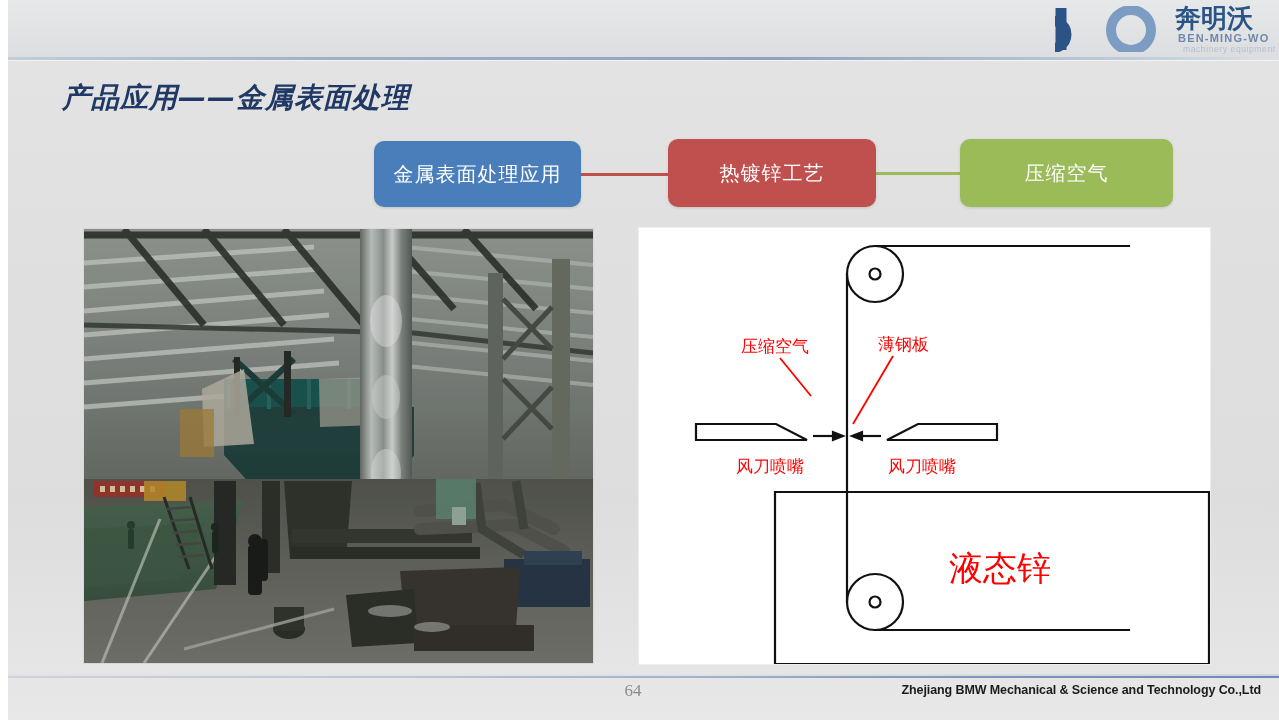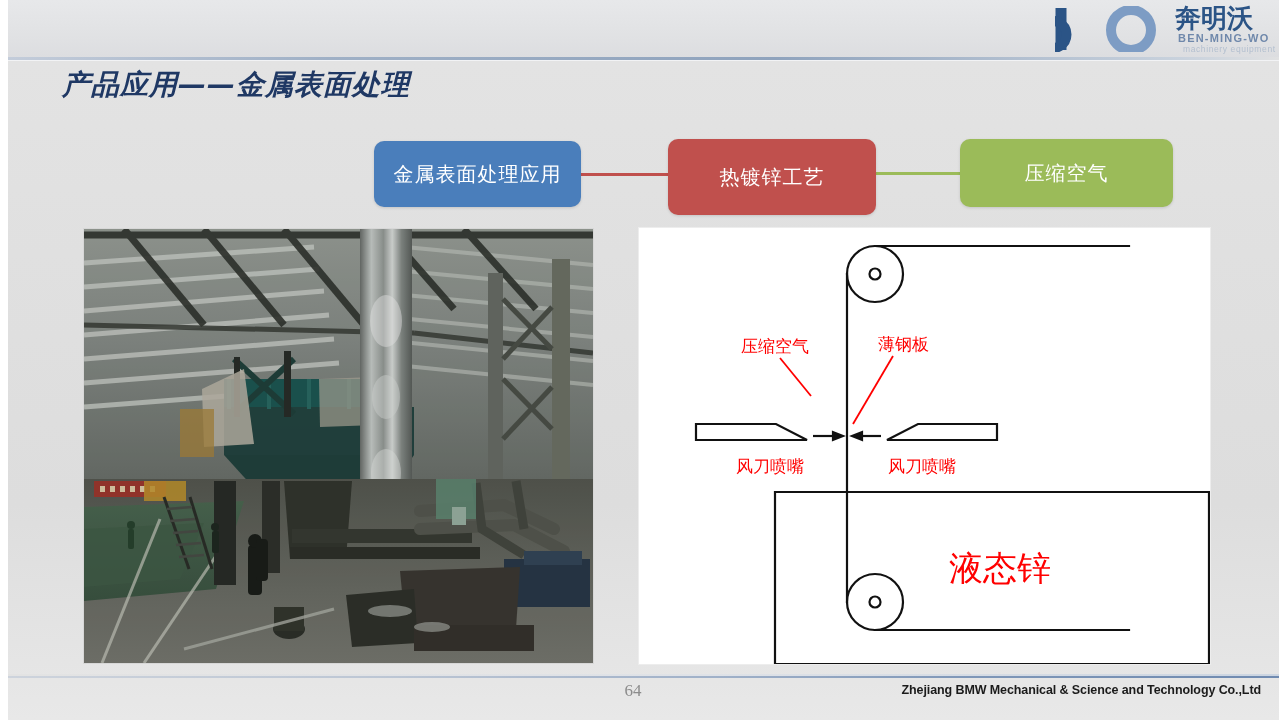--- a/index.html
+++ b/index.html
@@ -82,21 +82,21 @@
     font-size: 8.5px;
     color: #b3bfcf;
     letter-spacing: 0.6px;
     white-space: nowrap;
     padding-left: 8px;
   }
 
   
   .slide-title {
     position: absolute;
-    left: 54px; top: 66px;
+    left: 54px; top: 79px;
     font-family: "DejaVu Sans", "Liberation Sans", sans-serif;
     font-size: 28px;
     font-weight: bold;
     font-style: italic;
     color: #1f3864;
     letter-spacing: 1px;
     white-space: nowrap;
   }
 
   
@@ -108,21 +108,21 @@
     align-items: center;
     justify-content: center;
     color: #ffffff;
     font-family: "DejaVu Sans", "Liberation Sans", sans-serif;
     font-size: 20px;
     letter-spacing: 1px;
     box-shadow: 0 1px 3px rgba(0,0,0,0.13);
     pointer-events: auto;
   }
   #fbox-0 { left: 366px; top: 141px; width: 207px; height: 66px; background: #4a7ebb; }
-  #fbox-1 { left: 660px; top: 139px; width: 208px; height: 76px; background: #c0504d; }
+  #fbox-1 { left: 660px; top: 139px; width: 208px; height: 68px; background: #c0504d; }
   #fbox-2 { left: 952px; top: 139px; width: 213px; height: 68px; background: #9bbb59; }
 
   .fconn { position: absolute; height: 3px; pointer-events: none; }
   #conn-0 { left: 573px; top: 173px; width: 88px; background: #c0504d; }
   #conn-1 { left: 868px; top: 172px; width: 85px; background: #9bbb59; }
 
   
   .photo-frame {
     position: absolute;
     left: 76px; top: 229px;

